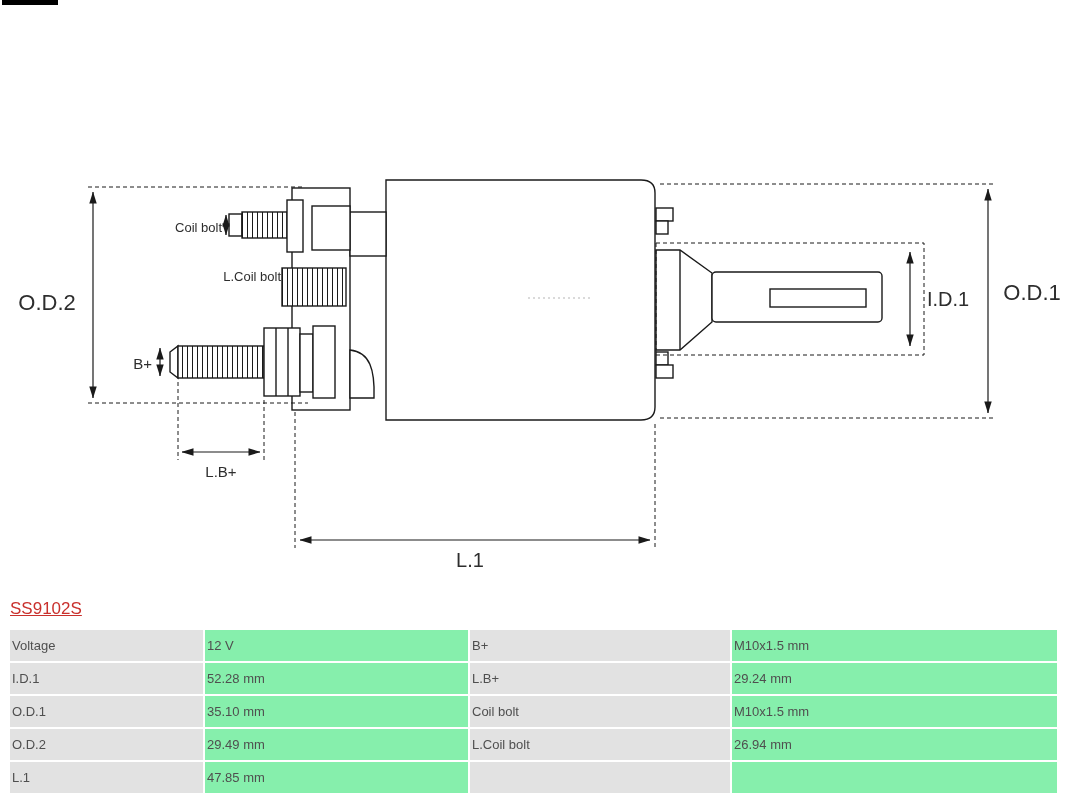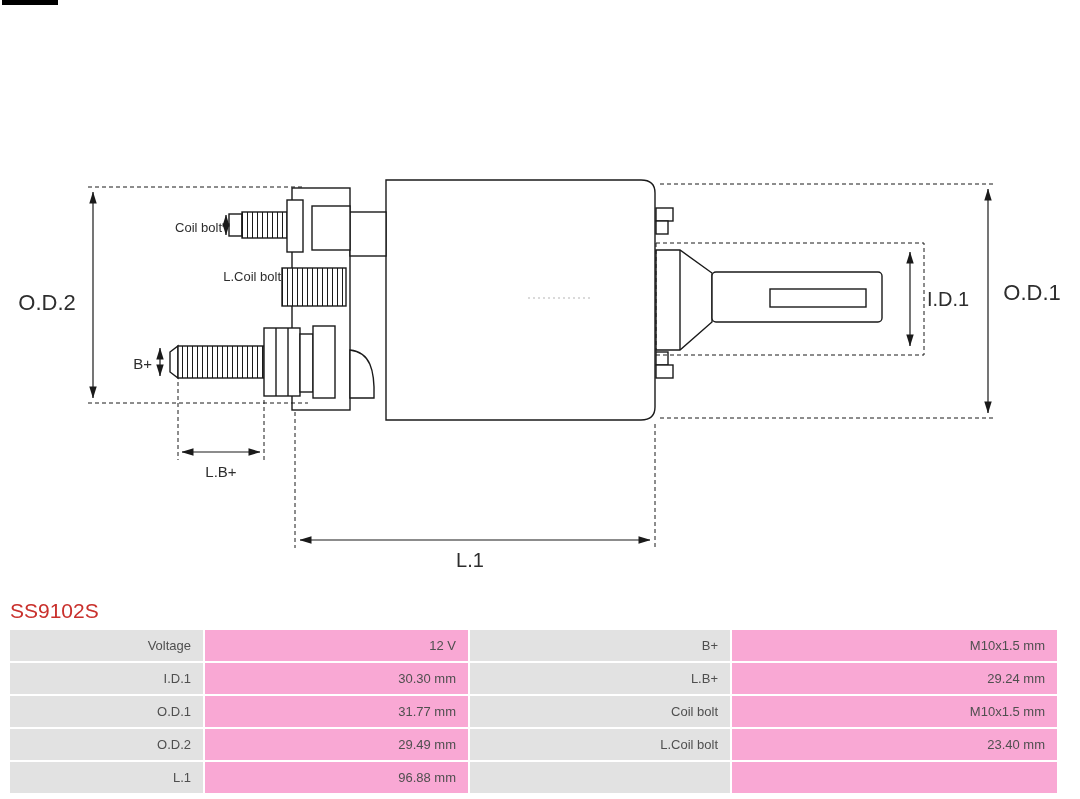--- a/index.html
+++ b/index.html
@@ -14,28 +14,28 @@
   .outline .hatch{fill:url(#thr);}
   .outline .center{stroke:#b5b5b5;stroke-width:1;stroke-dasharray:2 3;}
   .dims .ext{stroke:#1a1a1a;stroke-width:1;stroke-dasharray:4 3;fill:none;}
   .dims .dim{stroke:#1a1a1a;stroke-width:1.2;fill:none;}
   .dims text{fill:#2e2e2e;font-family:"Liberation Sans",sans-serif;}
   .t-lg{font-size:22px;}
   .t-md{font-size:20px;}
   .t-sm{font-size:15px;}
   .t-xs{font-size:13px;}
 
-  .part-number{position:absolute;left:10px;top:599px;font-size:21px;color:#c9302c;}
+  .part-number{position:absolute;left:10px;top:599px;font-size:17px;color:#c9302c;text-decoration:underline;}
 
   .specs{position:absolute;left:8px;top:628px;width:1049px;
          border-collapse:separate;border-spacing:2px;table-layout:fixed;}
-  .specs td{height:27px;padding:2px 12px 2px 2px;font-size:13px;color:#4f4f4f;
-            text-align:right;vertical-align:middle;overflow:hidden;white-space:nowrap;}
+  .specs td{height:27px;padding:2px 18px 2px 2px;font-size:13px;color:#4f4f4f;
+            vertical-align:middle;overflow:hidden;white-space:nowrap;}
   .specs td.lbl{background:#e2e2e2;}
-  .specs td.val{background:#f9a8d4;}
+  .specs td.val{background:#86efac;}
 </style>
 </head>
 <body>
 
 <div class="page">
 
   <div class="artifact"></div>
 
   <svg class="drawing" viewBox="0 0 1080 600" width="1080" height="600">
     <defs>
@@ -130,38 +130,38 @@
     </colgroup>
     <tbody>
       <tr>
         <td class="lbl">Voltage</td>
         <td class="val">12 V</td>
         <td class="lbl">B+</td>
         <td class="val">M10x1.5 mm</td>
       </tr>
       <tr>
         <td class="lbl">I.D.1</td>
-        <td class="val">30.30 mm</td>
+        <td class="val">52.28 mm</td>
         <td class="lbl">L.B+</td>
         <td class="val">29.24 mm</td>
       </tr>
       <tr>
         <td class="lbl">O.D.1</td>
-        <td class="val">31.77 mm</td>
+        <td class="val">35.10 mm</td>
         <td class="lbl">Coil bolt</td>
         <td class="val">M10x1.5 mm</td>
       </tr>
       <tr>
         <td class="lbl">O.D.2</td>
         <td class="val">29.49 mm</td>
         <td class="lbl">L.Coil bolt</td>
-        <td class="val">23.40 mm</td>
+        <td class="val">26.94 mm</td>
       </tr>
       <tr>
         <td class="lbl">L.1</td>
-        <td class="val">96.88 mm</td>
+        <td class="val">47.85 mm</td>
         <td class="lbl"></td>
         <td class="val"></td>
       </tr>
     </tbody>
   </table>
 
 </div>
 
 </body></html>

